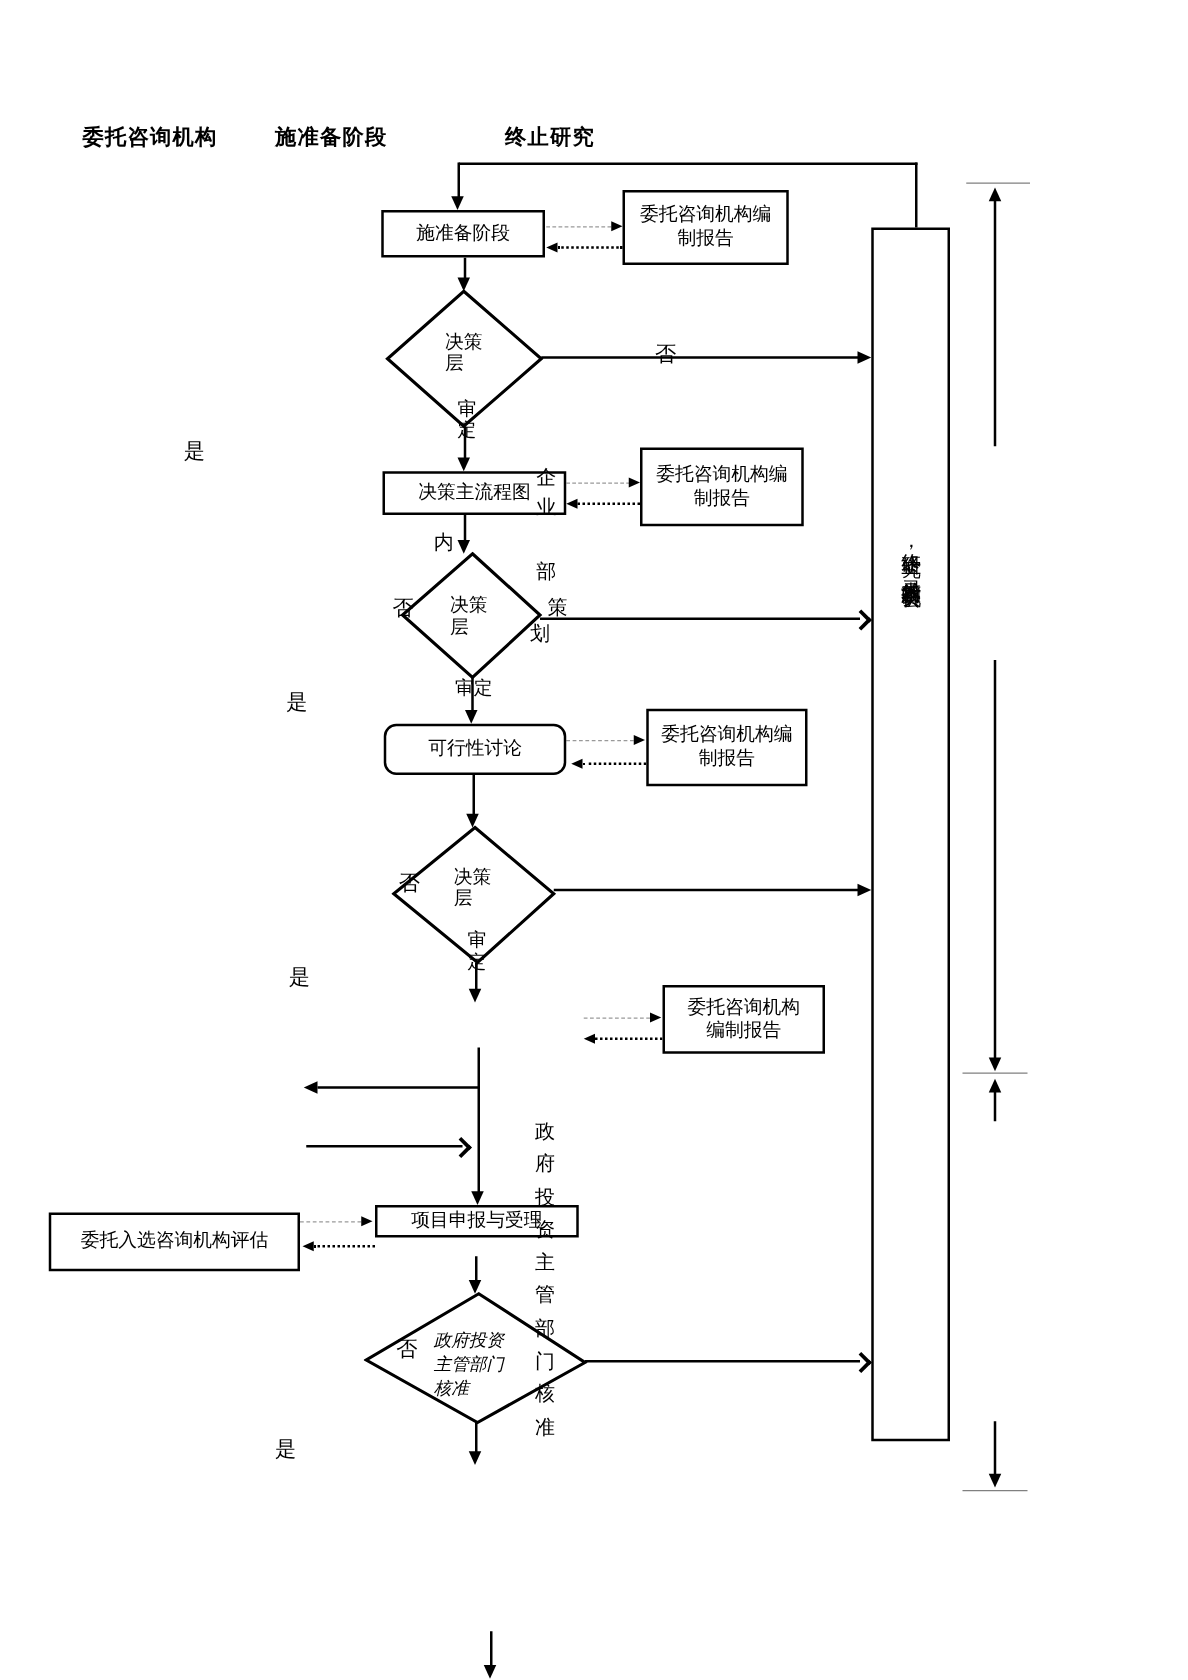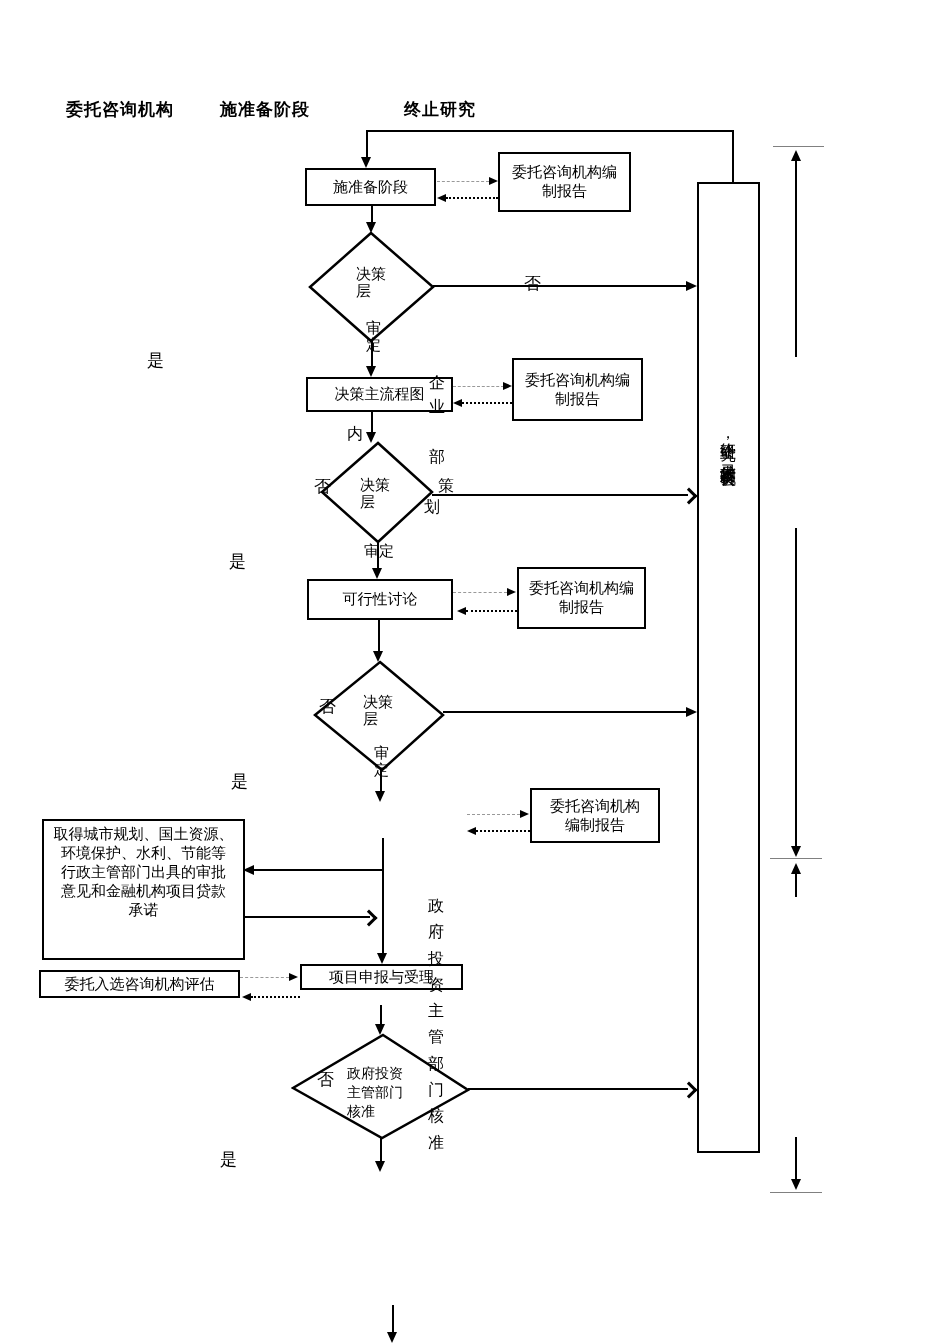--- a/index.html
+++ b/index.html
@@ -50,39 +50,32 @@
       <span class="pre">委托咨询机构编
 制报告</span>
     </div>
   <div class="box" style="left:306px;top:377px;width:147px;height:35px;">
       <span class="pre">决策主流程图</span>
     </div>
   <div class="box" style="left:512px;top:358px;width:131px;height:63px;">
       <span class="pre">委托咨询机构编
 制报告</span>
     </div>
-  <div class="box" style="left:307px;top:579px;width:146px;height:41px;">
+  <div class="box" style="left:307px;top:579px;width:146px;height:41px;border-radius:10px;">
       <span class="pre">可行性讨论</span>
     </div>
   <div class="box" style="left:517px;top:567px;width:129px;height:62px;">
       <span class="pre">委托咨询机构编
 制报告</span>
     </div>
   <div class="box" style="left:530px;top:788px;width:130px;height:55px;">
       <span class="pre">委托咨询机构
 编制报告</span>
     </div>
-  <div class="box" style="left:42px;top:819px;width:203px;height:141px;align-items:flex-start;padding-top:4px;">
-      <span class="pre">取得城市规划、国土资源、
-环境保护、水利、节能等
-行政主管部门出具的审批
-意见和金融机构项目贷款
-承诺</span>
-    </div>
-  <div class="box" style="left:39px;top:970px;width:201px;height:28px;">
+  <div class="box" style="left:39px;top:970px;width:201px;height:47px;">
       <span class="pre">委托入选咨询机构评估</span>
     </div>
   <div class="box" style="left:300px;top:964px;width:163px;height:26px;">
       <span class="pre">项目申报与受理</span>
     </div>
 
   <div class="box" style="left:697px;top:182px;width:63px;height:971px;">
     <span class="terminate-text" style="left:21px;top:246px;">终止研究，寻求新的投资机会</span>
   </div>
 
@@ -105,21 +98,21 @@
     <polygon points="67,2 130,55 69,110 2,55" fill="#ffffff" stroke="#000000" stroke-width="2.5"></polygon>
   </svg>
   <div class="dlabel pre" style="left:363px;top:694px;">决策
 层</div>
   <div class="dlabel pre" style="left:374px;top:745px;">审
 定</div>
 
   <svg class="dsvg" style="left:291px;top:1033px;" width="179" height="107">
     <polygon points="92,2 177,57 91,105 2,55" fill="#ffffff" stroke="#000000" stroke-width="2.5"></polygon>
   </svg>
-  <div class="dlabel pre" style="left:347px;top:1064px;font-size:14px;line-height:19px;">政府投资
+  <div class="dlabel pre" style="left:347px;top:1064px;font-size:14px;line-height:19px;font-style:italic;">政府投资
 主管部门
 核准</div>
 
   <div class="ln" style="left:371px;top:206px;width:2px;height:17px;"></div>
   <div class="ahd" style="left:366px;top:222px;"></div>
 
   <div class="ln" style="left:371px;top:341px;width:2px;height:26px;"></div>
   <div class="ahd" style="left:366px;top:366px;"></div>
 
   <div class="ln" style="left:371px;top:412px;width:2px;height:21px;"></div>

